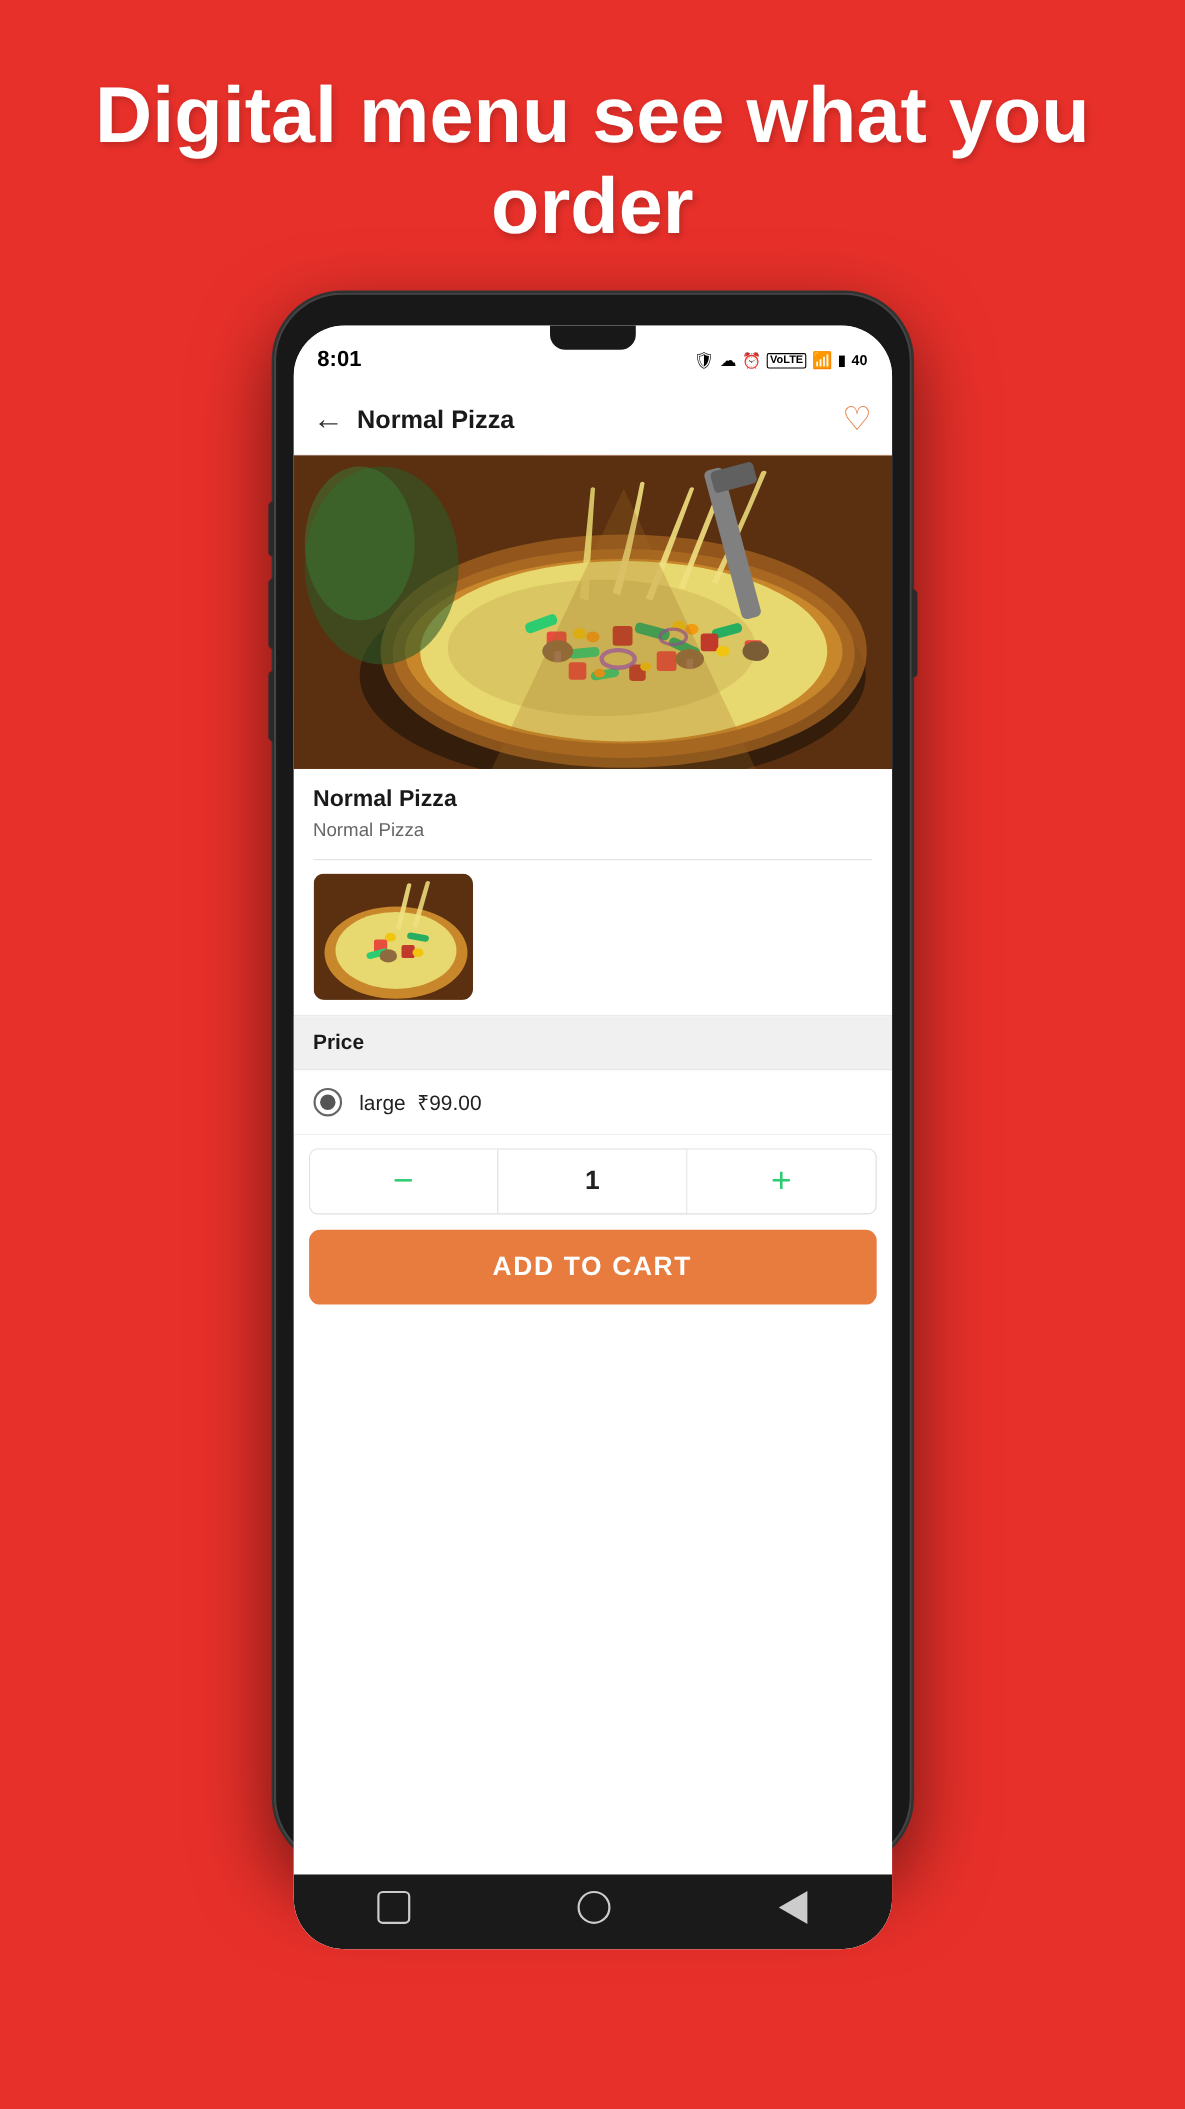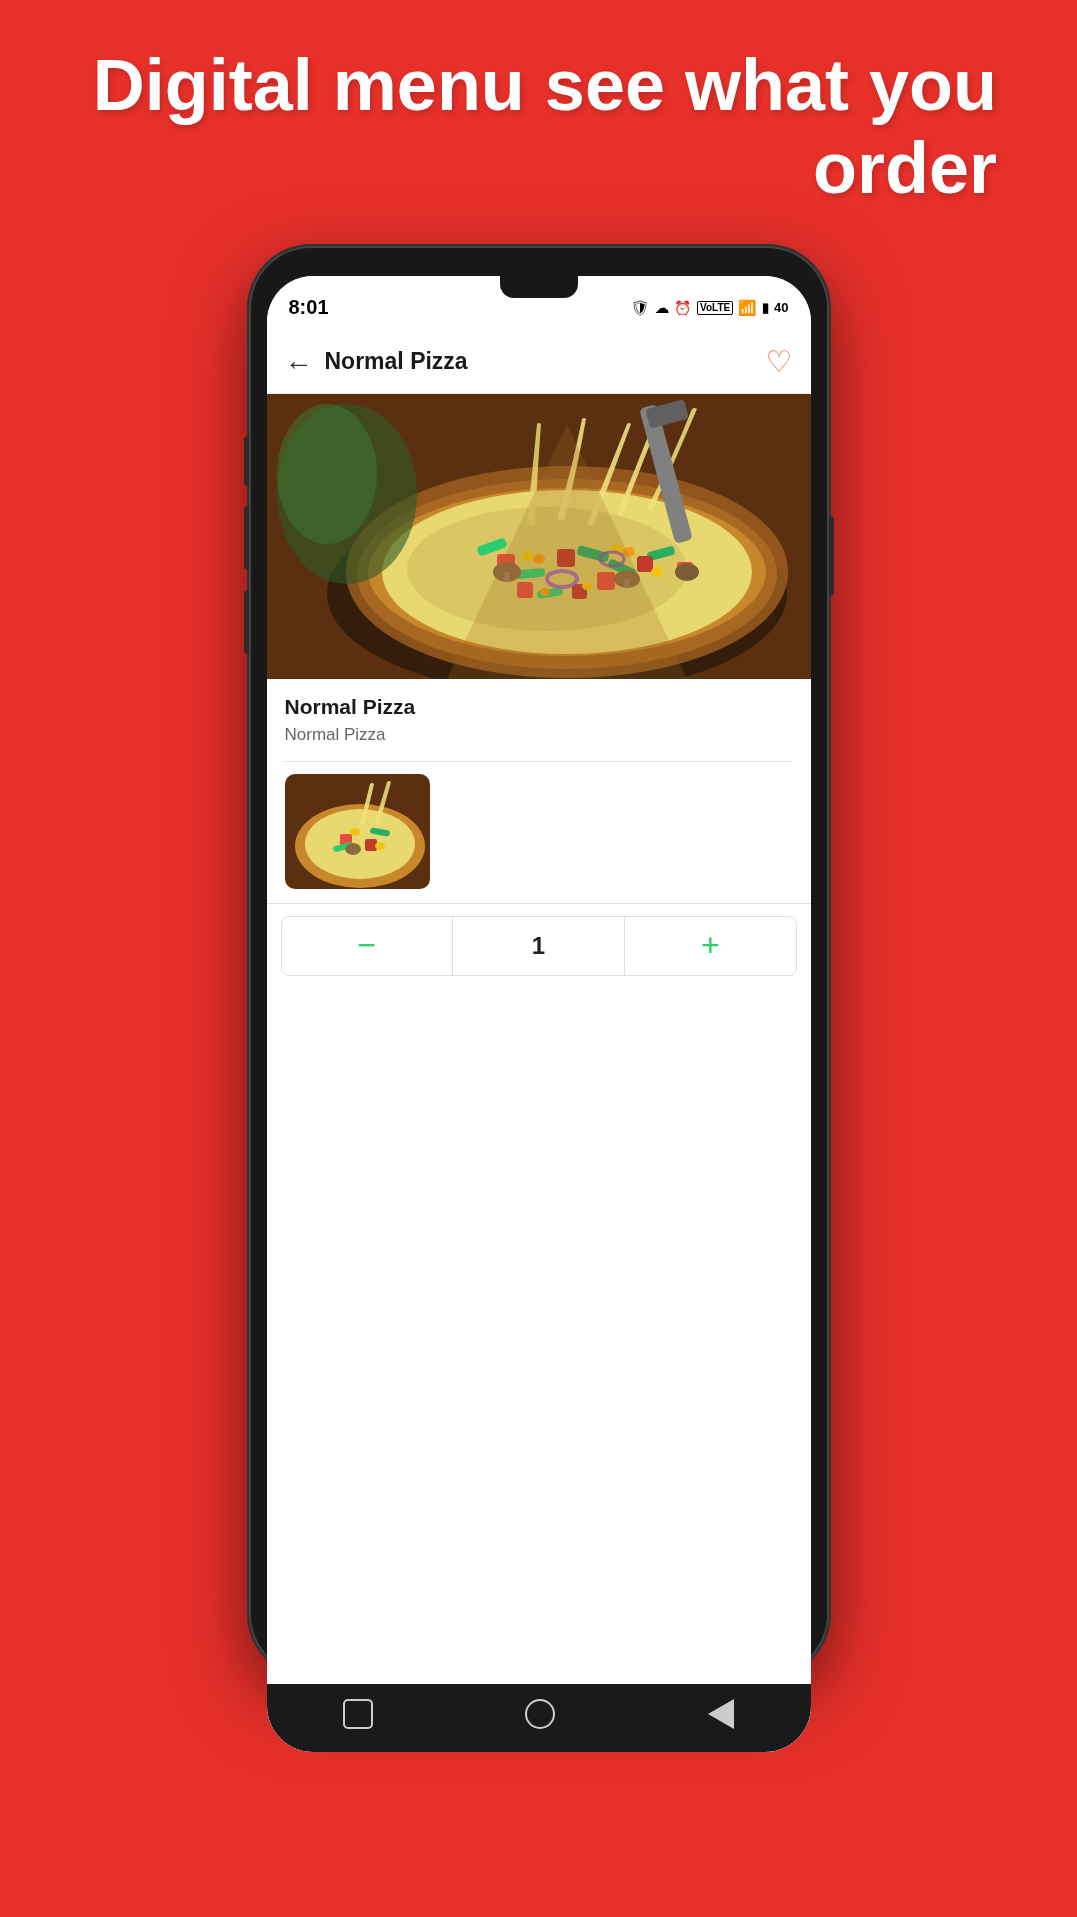--- a/index.html
+++ b/index.html
@@ -23,21 +23,21 @@
       line-height: 1.1;
       padding: 40px 60px 30px;
       text-shadow: 2px 2px 4px rgba(0,0,0,0.15);
     }
   </style>
 </head>
 <body>
 
 <div style="width:1077px;height:1917px;background:#e8302a;display:flex;flex-direction:column;align-items:center;overflow:hidden;">
 
-  <h1 class="headline" style="color:#fff;font-size:72px;font-weight:900;text-align:right;line-height:1.15;padding:44px 80px 30px;text-shadow:2px 3px 6px rgba(0,0,0,0.18);">Digital menu see what you order</h1>
+  <h1 class="headline" style="color:#fff;font-size:72px;font-weight:900;text-align:center;line-height:1.15;padding:44px 80px 30px;text-shadow:2px 3px 6px rgba(0,0,0,0.18);margin-top:20px;">Digital menu see what you order</h1>
 
   <div style="position:relative;width:580px;height:1536px;margin-top:6px;">
 
     <div style="position:absolute;top:0;left:0;width:580px;height:1430px;background:#181818;border-radius:62px;box-shadow:0 0 0 2px #333,0 24px 70px rgba(0,0,0,0.55),inset 0 0 0 2px #444;"></div>
 
     <div style="position:absolute;right:-5px;top:270px;width:5px;height:80px;background:#2a2a2a;border-radius:0 4px 4px 0;"></div>
     <div style="position:absolute;left:-5px;top:260px;width:5px;height:64px;background:#2a2a2a;border-radius:4px 0 0 4px;"></div>
     <div style="position:absolute;left:-5px;top:344px;width:5px;height:64px;background:#2a2a2a;border-radius:4px 0 0 4px;"></div>
     <div style="position:absolute;left:-5px;top:190px;width:5px;height:50px;background:#2a2a2a;border-radius:4px 0 0 4px;"></div>
 
@@ -159,33 +159,48 @@
               <ellipse cx="70" cy="58" rx="5" ry="4" fill="#f1c40f"></ellipse>
               <ellipse cx="95" cy="72" rx="5" ry="4" fill="#f1c40f"></ellipse>
               <path d="M 75 50 Q 80 30 85 10 Q 87 8 89 10 Q 84 32 79 52 Z" fill="#f0e080" opacity="0.9"></path>
               <path d="M 90 48 Q 96 28 102 8 Q 104 6 106 8 Q 100 30 94 50 Z" fill="#f0e080" opacity="0.85"></path>
             </svg>
           </div>
         </div>
 
         <div style="height:1px;background:#e0e0e0;margin:0;"></div>
 
+        <div style="background:#f8f8f8;">
+          <div style="font-size:19px;font-weight:600;color:#1a1a1a;padding:14px 18px 12px;background:#f0f0f0;border-bottom:1px solid #e5e5e5;">Price</div>
+          <div style="background:#fff;padding:16px 18px;display:flex;align-items:center;gap:16px;border-bottom:1px solid #efefef;">
+
+            <div style="width:26px;height:26px;border-radius:50%;border:2px solid #666;display:flex;align-items:center;justify-content:center;">
+              <div style="width:14px;height:14px;border-radius:50%;background:#555;"></div>
+            </div>
+            <span style="font-size:19px;color:#222;">
+              <span>large</span>&nbsp;&nbsp;<span>₹99.00</span>
+            </span>
+          </div>
+        </div>
 
         <div style="background:#fff;padding:12px 14px 14px;">
           <div style="display:flex;align-items:center;border:1.5px solid #ddd;border-radius:8px;overflow:hidden;margin-bottom:14px;">
             <button style="flex:1;height:58px;background:#fff;border:none;font-size:32px;font-weight:400;color:#2ecc71;cursor:pointer;display:flex;align-items:center;justify-content:center;">
               <span>−</span>
             </button>
             <div style="width:1.5px;height:58px;background:#ddd;"></div>
             <div style="flex:1;height:58px;display:flex;align-items:center;justify-content:center;font-size:24px;font-weight:600;color:#222;">1</div>
             <div style="width:1.5px;height:58px;background:#ddd;"></div>
             <button style="flex:1;height:58px;background:#fff;border:none;font-size:32px;font-weight:400;color:#2ecc71;cursor:pointer;display:flex;align-items:center;justify-content:center;">
               <span>+</span>
             </button>
           </div>
+          <button style="width:100%;height:68px;background:#e87c3e;border:none;border-radius:10px;color:#fff;font-size:24px;font-weight:700;letter-spacing:1.5px;cursor:pointer;display:flex;align-items:center;justify-content:center;">
+            <span>ADD TO CART</span>
+          </button>
         </div>
 
       </div>
 
       <div style="background:#1a1a1a;height:68px;display:flex;align-items:center;justify-content:space-around;flex-shrink:0;border-radius:0 0 46px 46px;padding-bottom:8px;">
         <div style="width:30px;height:30px;border:2px solid #ccc;border-radius:5px;"></div>
         <div style="width:30px;height:30px;border:2px solid #ccc;border-radius:50%;"></div>
         <div style="width:0;height:0;border-top:15px solid transparent;border-bottom:15px solid transparent;border-right:26px solid #ccc;"></div>
       </div>
 

